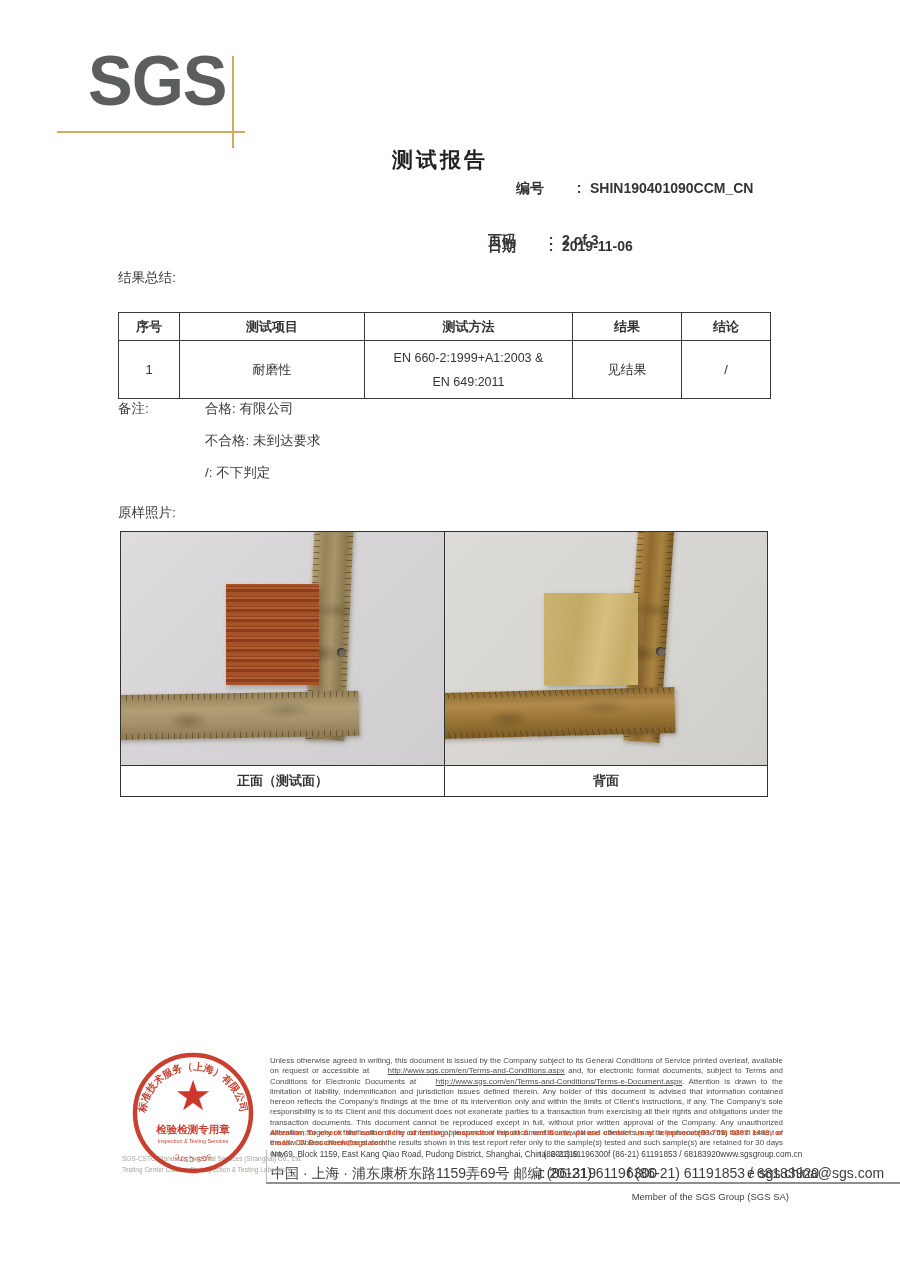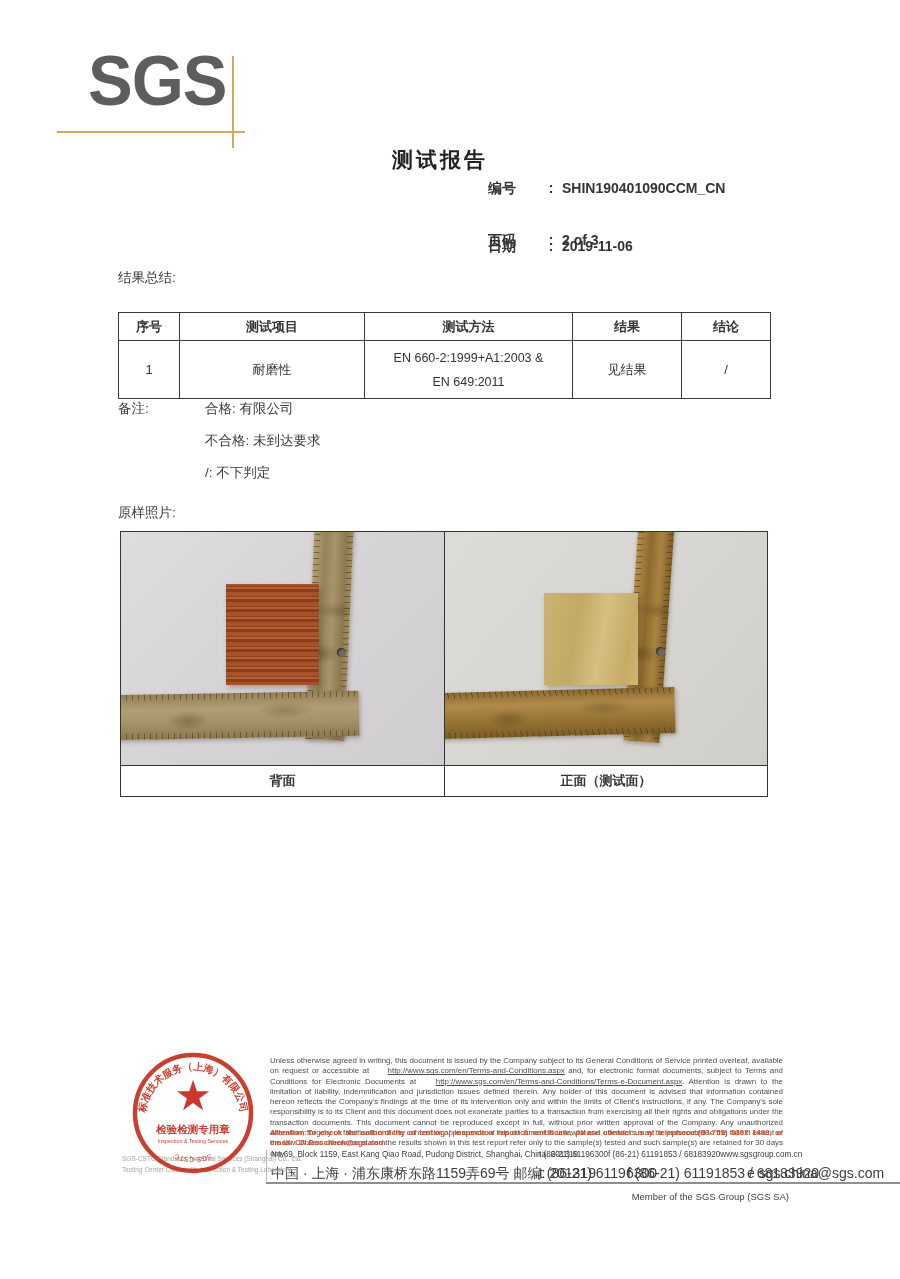--- a/index.html
+++ b/index.html
@@ -21,21 +21,21 @@
   .logo-vline { position: absolute; left: 177px; top: 16px; width: 2px; height: 92px; background: #d3ab5e; }
 
   
   .doc-title {
     position: absolute; left: 392px; top: 146px;
     font-size: 21px; font-weight: bold; color: #222; letter-spacing: 3px;
   }
   .hdr-field { position: absolute; left: 488px; height: 18px; font-size: 14px; font-weight: bold; color: #333; white-space: nowrap; }
   .hdr-field .lbl { display: inline-block; width: 52px; }
   .hdr-field .sep { display: inline-block; width: 22px; text-align: center; }
-  .f-row0 { top: 180px; } .f-row1 { top: 207px; margin-top: 31px; } .f-row2 { top: 232px; }
+  .f-row0 { top: 180px; margin-left: 28px; } .f-row1 { top: 207px; margin-top: 31px; } .f-row2 { top: 232px; }
 
   
   .section-label { position: absolute; font-size: 13.5px; color: #3a3a3a; }
 
   
   .result-table {
     position: absolute; left: 118px; top: 312px; width: 652px;
     border-collapse: collapse; table-layout: fixed;
     font-size: 13px; color: #333; text-align: center;
   }
@@ -225,22 +225,22 @@
         <div class="ruler ruler-h-b">
           <div class="ticks-h top"></div>
             <div class="ticks-h bottom"></div>
             <div class="mottle"></div>
         </div>
         <div class="sample sample-b"></div>
         <div class="hole hole-b"></div>
       </div>
     </div>
     <div class="caption-row">
+      <div class="caption-cell">正面（测试面）</div>
       <div class="caption-cell">背面</div>
-      <div class="caption-cell">正面（测试面）</div>
     </div>
   </div>
 
   <svg class="stamp" viewBox="0 0 130 130">
     <defs>
       <path id="arcT" d="M 17,70 A 48,48 0 0 1 113,70" fill="none"></path>
       <path id="arcB" d="M 110,78 A 48,48 0 0 1 20,78" fill="none"></path>
     </defs>
     <circle cx="65" cy="65" r="58" fill="none" stroke="#c4301f" stroke-width="4.5"></circle>
     <text font-size="10" fill="#c4301f" font-weight="bold">

